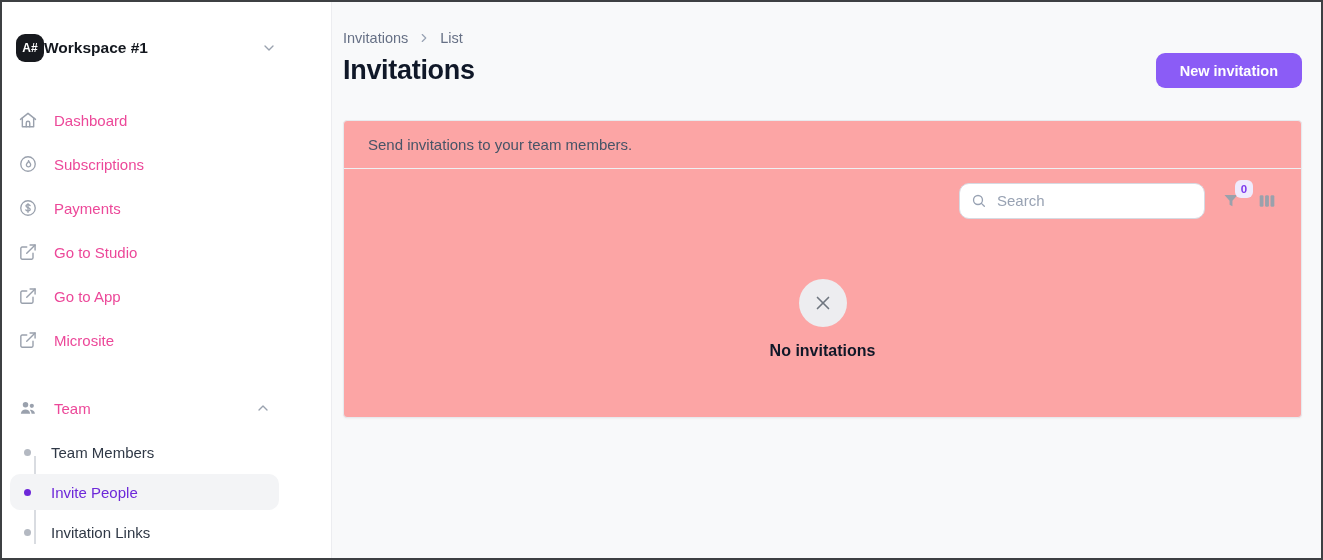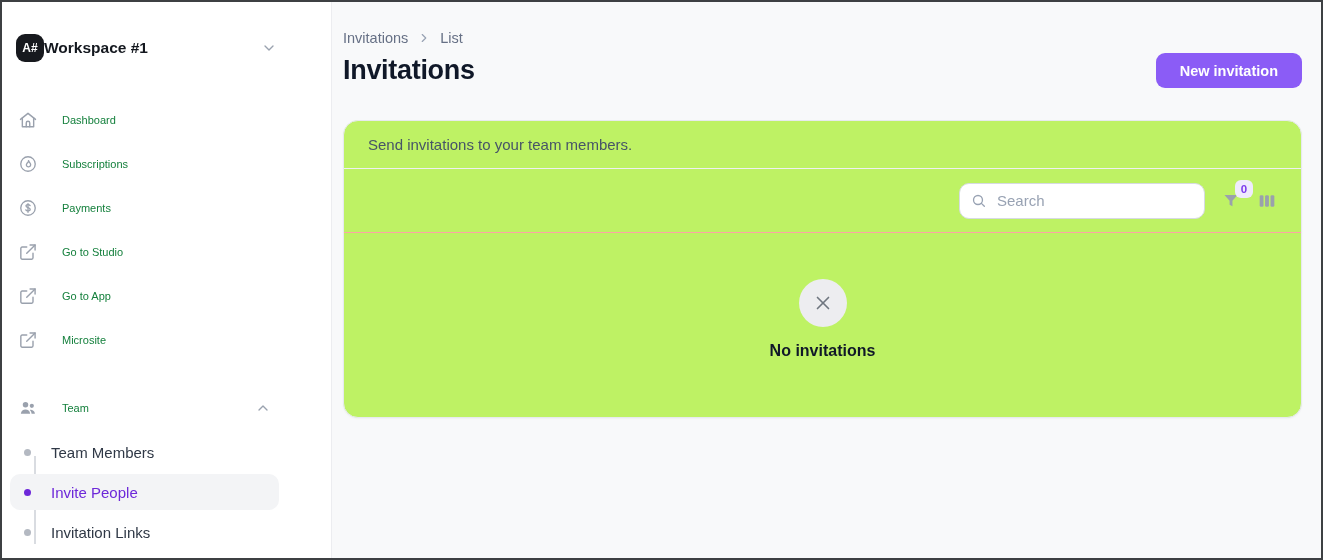--- a/index.html
+++ b/index.html
@@ -33,21 +33,21 @@
   }
   .ws-name { font-size:15.5px; font-weight:600; color:#14181f; }
   .ws-chevron { margin-left:auto; margin-right:2px; color:#9aa2af; display:flex; }
   .nav { margin-top:36px; }
   .nav-item {
     height:44px; border-radius:10px;
     display:flex; align-items:center;
     padding:0 8px; cursor:pointer;
   }
   .nav-icon { width:20px; height:20px; color:#9aa1ad; display:flex; flex-shrink:0; }
-  .nav-label { margin-left:24px; font-size:11px; font-weight:500; color:#15803d; }
+  .nav-label { margin-left:16px; font-size:15px; font-weight:500; color:#ec4899; }
   .team-row { margin-top:24px; }
   .team-chevron { margin-left:auto; color:#9aa2af; display:flex; }
   .sub-list { position:relative; }
   .connector {
     position:absolute; left:24px; top:22px;
     width:2px; height:88px; background:#d9dce1;
   }
   .sub-item {
     position:relative;
     height:36px; margin:4px 0; border-radius:10px;
@@ -72,23 +72,23 @@
   .new-btn {
     height:35px; padding:0 24px;
     background:#8b5cf6; color:#ffffff;
     border:none; border-radius:9px;
     font-family:"Liberation Sans", sans-serif;
     font-size:14.5px; font-weight:600;
     cursor:pointer;
   }
   .card {
     margin-top:32px;
-    background:#bef264;
+    background:#fca5a5;
     border:1px solid #e7eaee;
-    border-radius:15px;
+    border-radius:4px;
     box-shadow:0 1px 2px rgba(16,24,40,.04);
     overflow:hidden;
   }
   .card-desc {
     height:48px; display:flex; align-items:center;
     padding:0 24px; font-size:15px; color:#475467;
     border-bottom:1px solid #eef0f3;
   }
   .toolbar {
     height:64px; display:flex; align-items:center; justify-content:flex-end;

